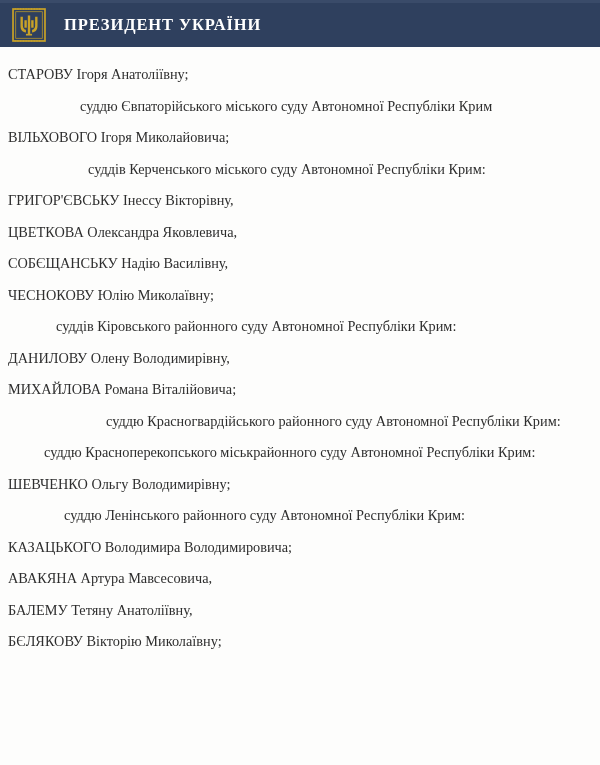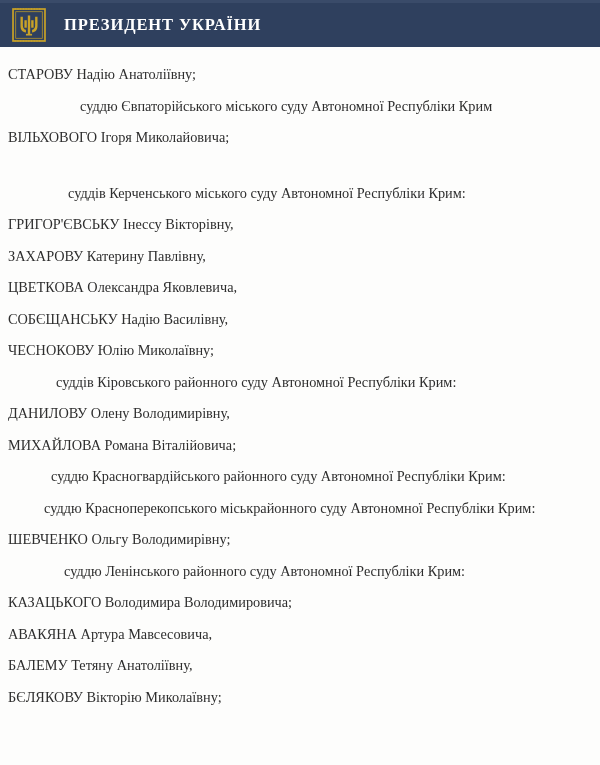--- a/index.html
+++ b/index.html
@@ -63,23 +63,23 @@
     box-sizing: border-box;
   }
 
   .doc-line.first-line {
     margin-top: 12px;
   }
 
   
   .ind-0  { padding-left: 8px;   }
   .ind-36 { padding-left: 44px;  }
-  .ind-60 { padding-left: 51px;  }
+  .ind-60 { padding-left: 68px; margin-left: 38px;  }
   .ind-72 { padding-left: 80px;  }
-  .ind-80 { padding-left: 68px; margin-top: 24px;  }
+  .ind-80 { padding-left: 88px;  }
   .ind-84 { padding-left: 56px;  }
   .ind-88 { padding-left: 64px;  }
 </style>
 </head>
 <body style="background: rgb(253, 253, 252);">
 
 <div id="header-bar" style="background: rgb(47, 64, 94);">
 
   <svg id="emblem" viewBox="0 0 100 100" aria-hidden="true">
 
@@ -116,26 +116,25 @@
       <path d="M36.5 36 h7 v22 h-7 z"></path>
       <path d="M56.5 36 h7 v22 h-7 z"></path>
       <path d="M41 76 h18 v5 h-18 z"></path>
     </g>
   </svg>
 
   <div id="header-title" style="color: rgb(255, 255, 255);">ПРЕЗИДЕНТ УКРАЇНИ</div>
 </div>
 
 <div id="document-body">
-    <div class="doc-line ind-0 first-line">СТАРОВУ Надію Анатоліївну;</div>
+    <div class="doc-line ind-0 first-line">СТАРОВУ Ігоря Анатоліївну;</div>
     <div class="doc-line ind-72">суддю Євпаторійського міського суду Автономної Республіки Крим</div>
     <div class="doc-line ind-0">ВІЛЬХОВОГО Ігоря Миколайовича;</div>
     <div class="doc-line ind-80">суддів Керченського міського суду Автономної Республіки Крим:</div>
     <div class="doc-line ind-0">ГРИГОР'ЄВСЬКУ Інессу Вікторівну,</div>
-    <div class="doc-line ind-0">ЗАХАРОВУ Катерину Павлівну,</div>
     <div class="doc-line ind-0">ЦВЕТКОВА Олександра Яковлевича,</div>
     <div class="doc-line ind-0">СОБЄЩАНСЬКУ Надію Василівну,</div>
     <div class="doc-line ind-0">ЧЕСНОКОВУ Юлію Миколаївну;</div>
     <div class="doc-line ind-84">суддів Кіровського районного суду Автономної Республіки Крим:</div>
     <div class="doc-line ind-0">ДАНИЛОВУ Олену Володимирівну,</div>
     <div class="doc-line ind-0">МИХАЙЛОВА Романа Віталійовича;</div>
     <div class="doc-line ind-60">суддю Красногвардійського районного суду Автономної Республіки Крим:</div>
     <div class="doc-line ind-36">суддю Красноперекопського міськрайонного суду Автономної Республіки Крим:</div>
     <div class="doc-line ind-0">ШЕВЧЕНКО Ольгу Володимирівну;</div>
     <div class="doc-line ind-88">суддю Ленінського районного суду Автономної Республіки Крим:</div>

